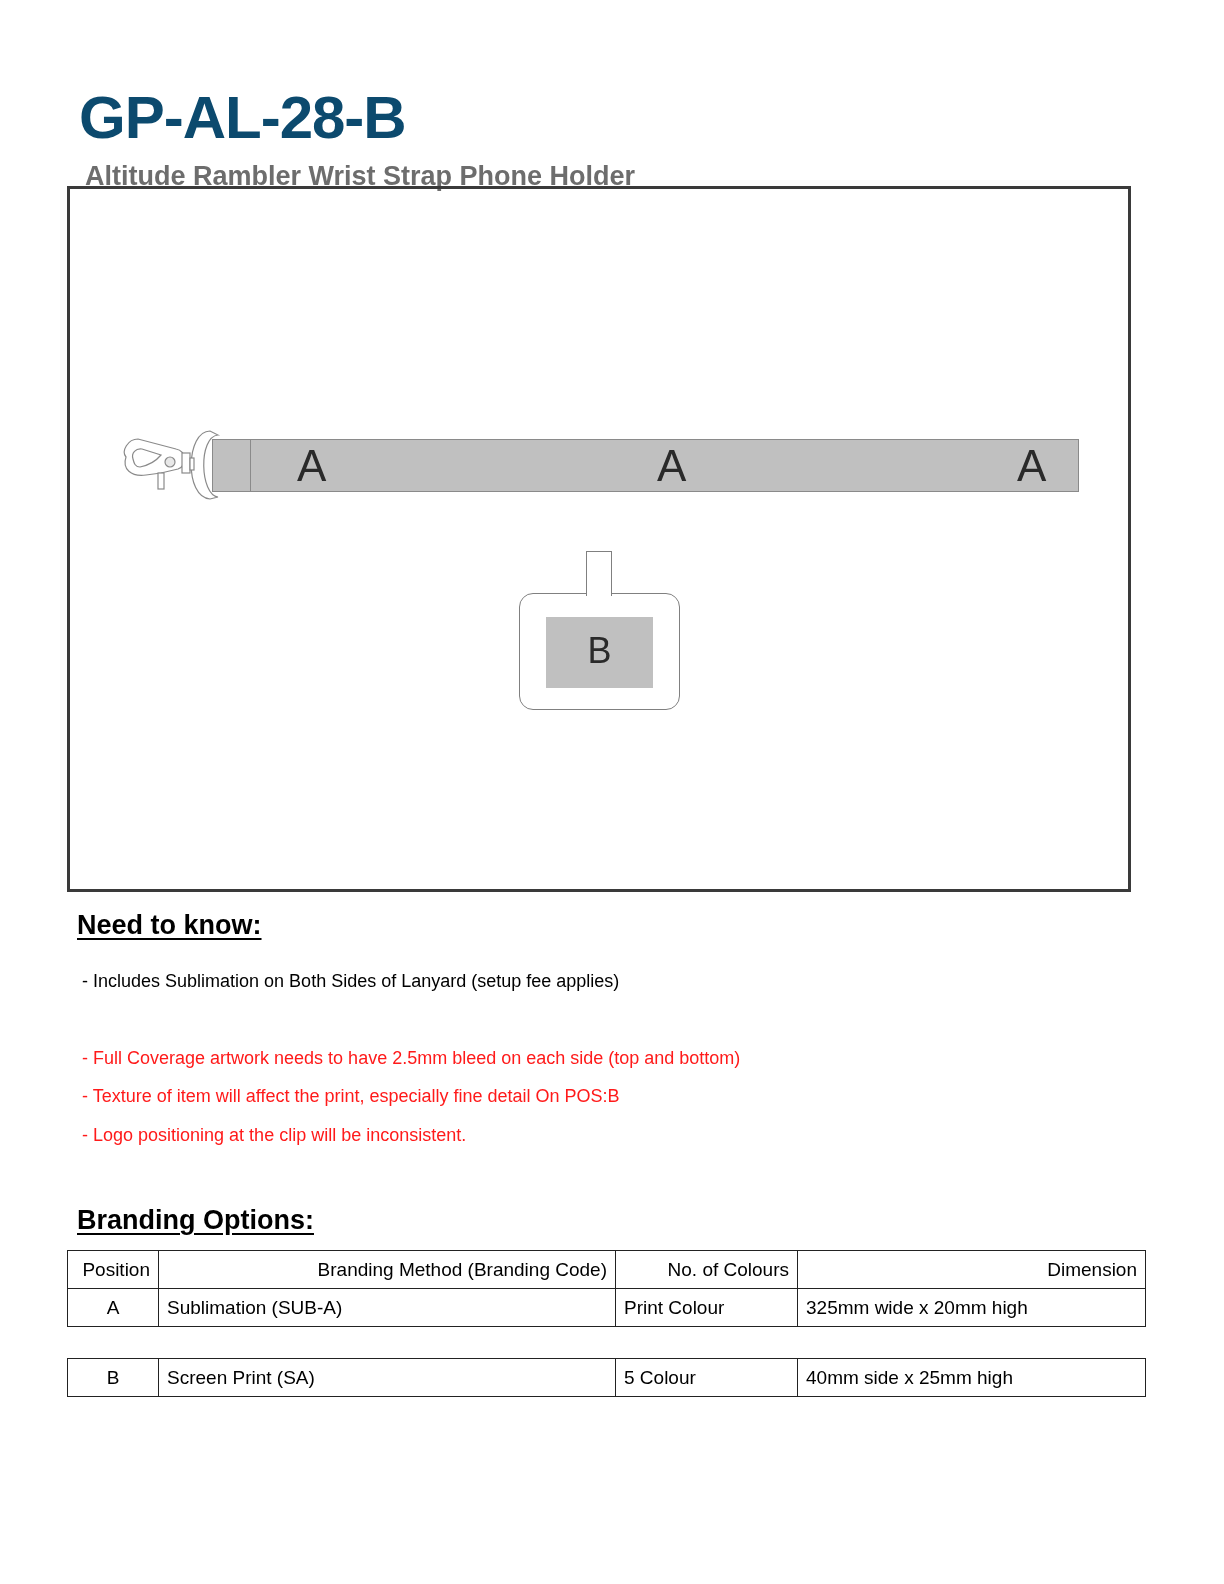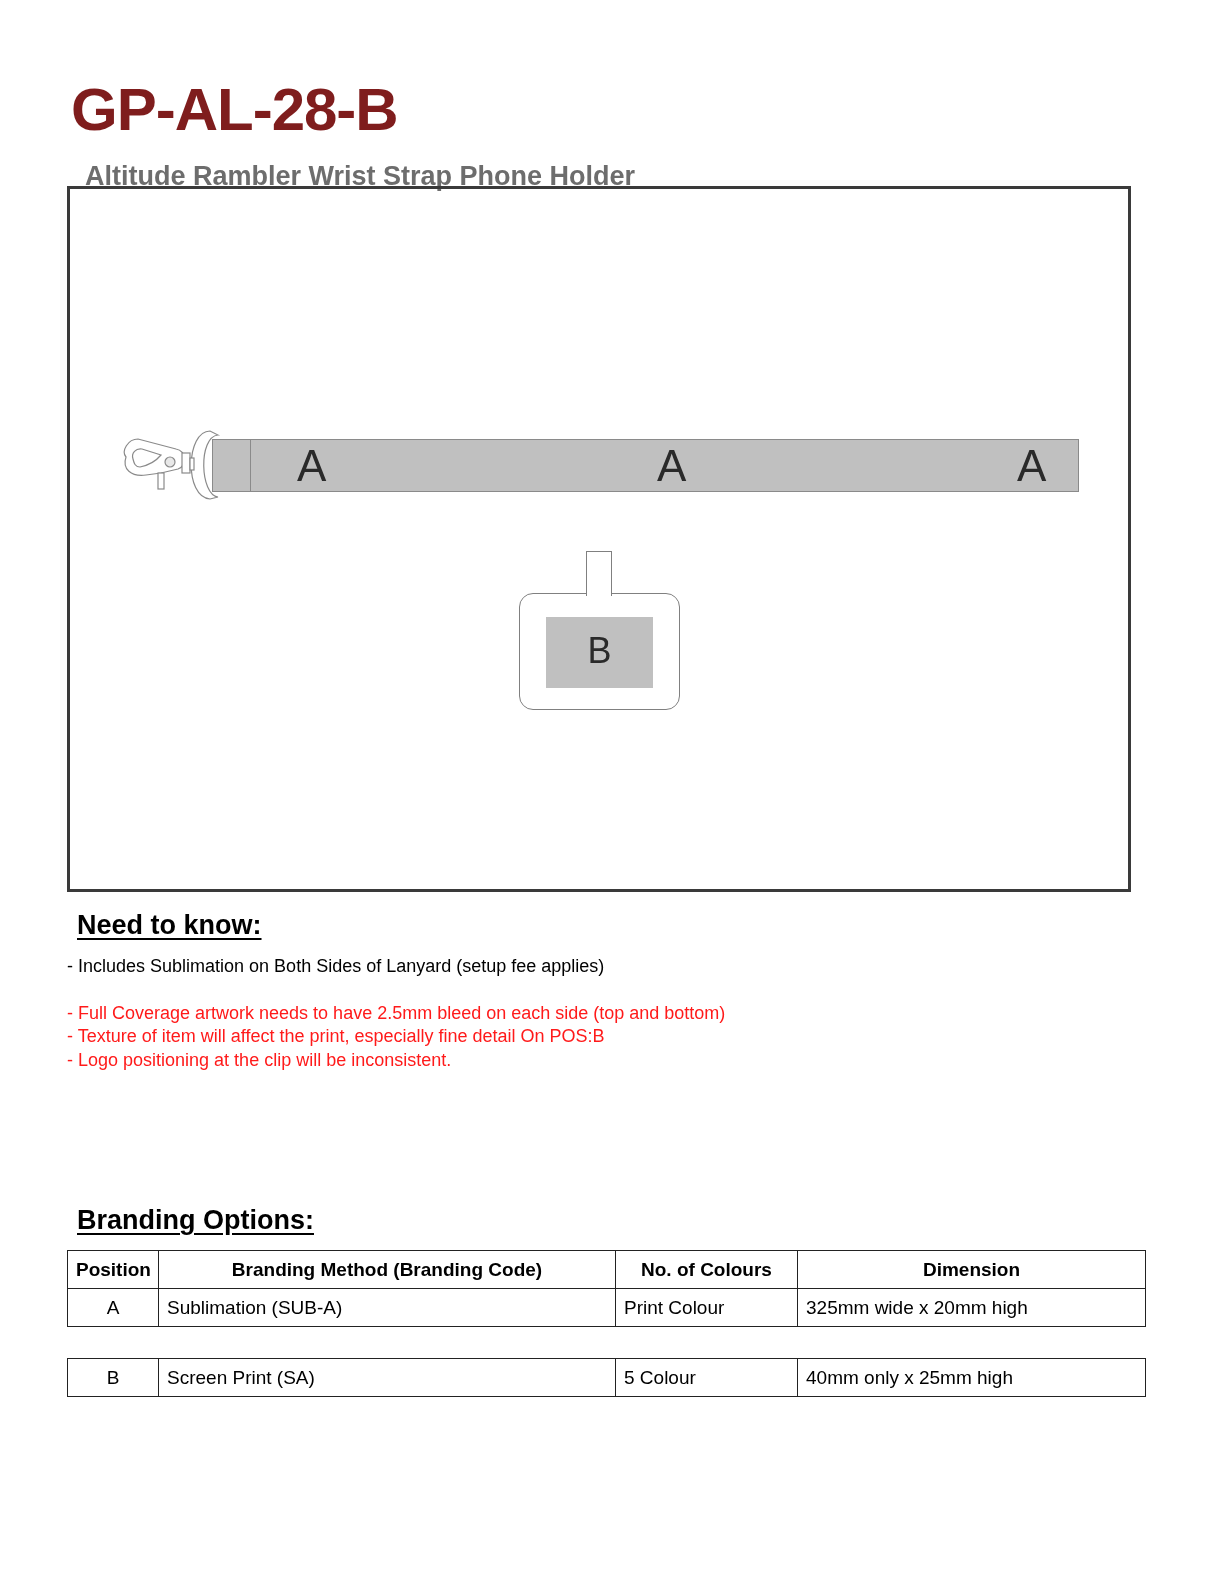--- a/index.html
+++ b/index.html
@@ -1,36 +1,36 @@
 <!DOCTYPE html>
 <html><head>
   <meta charset="utf-8">
   <style>
     html, body { margin: 0; padding: 0; background: #ffffff; }
     body { width: 1224px; height: 1584px; position: relative; overflow: hidden; font-family: "Liberation Sans", sans-serif; color: #000; }
-    .title { position: absolute; left: 67px; top: 70px; font-size: 60px; font-weight: bold; color: #7f1d1d; letter-spacing: -1px; margin: 4px; line-height: 72px; }
+    .title { position: absolute; left: 67px; top: 70px; font-size: 60px; font-weight: bold; color: #0c4a6e; letter-spacing: -1px; margin: 12px; line-height: 72px; }
     .subtitle { position: absolute; left: 68px; top: 142px; font-size: 27px; color: #6d6d6d; margin: 17px; line-height: 34px; }
     .frame { position: absolute; left: 67px; top: 186px; width: 1058px; height: 700px; border: 3px solid #3a3a3a; box-sizing: content-box; }
     .strap { position: absolute; left: 142px; top: 250px; width: 867px; height: 53px; background: #c0c0c0; border: 1px solid #8a8a8a; box-sizing: border-box; }
     .strap-divider { position: absolute; left: 37px; top: 0; width: 1px; height: 100%; background: #8a8a8a; }
     .strap-label { position: absolute; top: 2px; font-size: 44px; color: #2a2a2a; line-height: 48px; }
     .clip { position: absolute; left: 46px; top: 240px; }
     .holder { position: absolute; left: 449px; top: 362px; width: 164px; height: 165px; }
     .holder-body { position: absolute; left: 0; top: 42px; width: 161px; height: 117px; border: 1.3px solid #808080; border-radius: 14px; background: #fff; box-sizing: border-box; }
     .holder-tab { position: absolute; left: 67px; top: 0; width: 26px; height: 45px; border: 1.3px solid #808080; border-bottom: none; background: #fff; box-sizing: border-box; z-index: 2; }
     .holder-area { position: absolute; left: 27px; top: 66px; width: 107px; height: 71px; background: #c0c0c0; z-index: 3; }
     .holder-label { position: absolute; left: 0; width: 100%; top: 14px; text-align: center; font-size: 36px; color: #2a2a2a; line-height: 40px; }
     .section-heading { position: absolute; left: 68px; font-size: 27px; font-weight: bold; text-decoration: underline; text-underline-offset: 4px; margin: 9px; line-height: 32px; }
     .notes { position: absolute; left: 67px; top: 955px; width: 1090px; font-size: 18px; line-height: 23.5px; }
-    .note { margin: 0; }
+    .note { margin: 15px; }
     .note.red { color: #ff1a1a; }
     .note-gap { height: 23px; }
     table.brand { position: absolute; left: 67px; border-collapse: collapse; width: 1078px; font-size: 19px; table-layout: fixed; }
     table.brand td, table.brand th { border: 1.5px solid #222; height: 38px; padding: 0 8px; box-sizing: border-box; }
-    table.brand th { font-weight: bold; text-align: center; }
+    table.brand th { font-weight: normal; text-align: right; }
     table.brand td.pos { text-align: center; }
     .c1 { width: 91px; } .c2 { width: 457px; } .c3 { width: 182px; } .c4 { width: 348px; }
   </style>
 </head>
 <body>
 
 <h1 class="title">GP-AL-28-B</h1>
 <h2 class="subtitle">Altitude Rambler Wrist Strap Phone Holder</h2>
 
 <div class="frame">
@@ -102,16 +102,16 @@
       <col class="c1">
       <col class="c2">
       <col class="c3">
       <col class="c4">
     </colgroup>
   <tbody>
       <tr>
     <td class="pos">B</td>
     <td>Screen Print (SA)</td>
     <td>5 Colour</td>
-    <td>40mm only x 25mm high</td>
+    <td>40mm side x 25mm high</td>
   </tr>
 </tbody>
   </table>
 
 </body></html>

